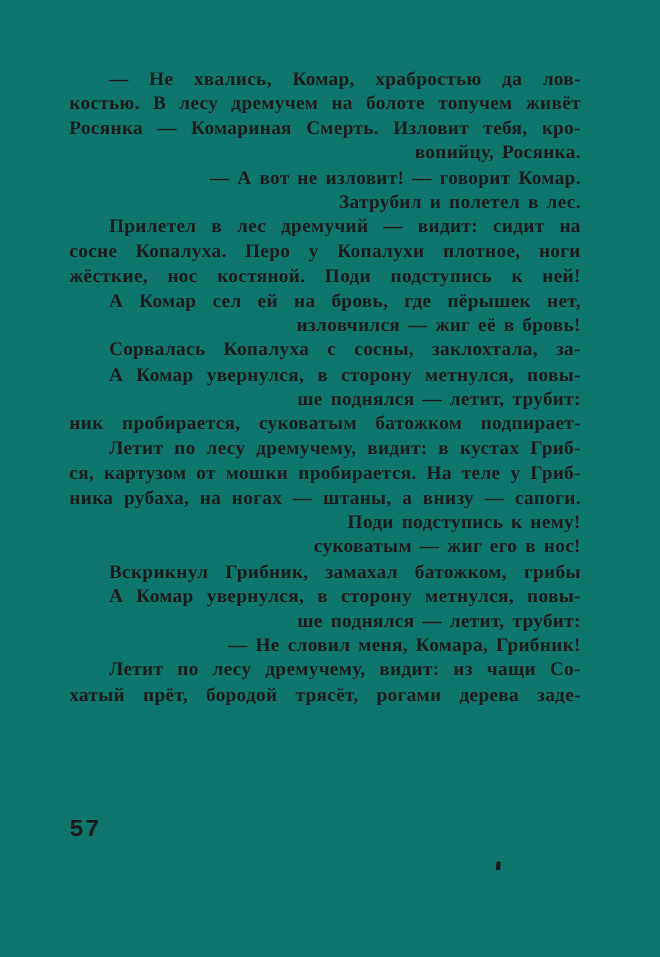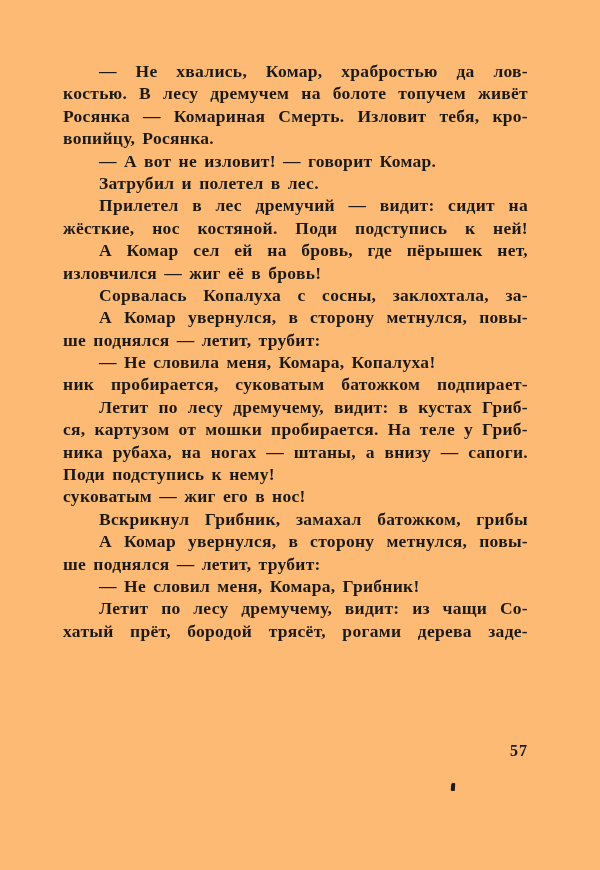--- a/index.html
+++ b/index.html
@@ -1,55 +1,56 @@
 <!DOCTYPE html>
 <html><head>
 <meta charset="utf-8">
 <style>
   * { margin: 0; padding: 0; box-sizing: border-box; }
   html, body { background: #e8e8e8; }
   .page {
     position: relative;
     width: 600px;
     height: 870px;
-    background: #fdba74;
+    background: #0f766e;
     overflow: hidden;
     font-family: "Liberation Serif", "DejaVu Serif", serif;
     color: #1c1a18;
   }
   .text-block {
     position: absolute;
     left: 63px;
     top: 60px;
     width: 465px;
   }
   .line {
     font-size: 17.5px;
     font-weight: 700;
     line-height: 22.4px;
     height: 22.4px;
     white-space: normal;
     word-spacing: 2.5px;
     letter-spacing: 0.3px;
-    text-align: left;
+    text-align: right;
   }
   .line.j {
     text-align: justify;
     text-align-last: justify;
   }
   .line.ind { text-indent: 36px; }
   .page-number {
     position: absolute;
     left: 63px;
     top: 742px;
     width: 465px;
-    text-align: right;
-    font-size: 16px;
+    text-align: left;
+    font-size: 22px;
     font-weight: 700;
     letter-spacing: 1px;
+    font-family: Liberation Mono, monospace;
   }
   .ink-speck {
     position: absolute;
     left: 451px;
     top: 783px;
     width: 4px;
     height: 8px;
     background: #1b1b1b;
     border-radius: 2px 1px 1px 1px;
     transform: rotate(4deg);
@@ -60,27 +61,27 @@
 
 <div class="page">
   <div class="text-block">
       <div class="line j ind">— Не хвались, Комар, храбростью да лов-</div>
       <div class="line j">костью. В лесу дремучем на болоте топучем живёт</div>
       <div class="line j">Росянка — Комариная Смерть. Изловит тебя, кро-</div>
       <div class="line">вопийцу, Росянка.</div>
       <div class="line ind">— А вот не изловит! — говорит Комар.</div>
       <div class="line ind">Затрубил и полетел в лес.</div>
       <div class="line j ind">Прилетел в лес дремучий — видит: сидит на</div>
+      <div class="line j">сосне Копалуха. Перо у Копалухи плотное, ноги</div>
       <div class="line j">жёсткие, нос костяной. Поди подступись к ней!</div>
       <div class="line j ind">А Комар сел ей на бровь, где пёрышек нет,</div>
       <div class="line">изловчился — жиг её в бровь!</div>
       <div class="line j ind">Сорвалась Копалуха с сосны, заклохтала, за-</div>
       <div class="line j ind">А Комар увернулся, в сторону метнулся, повы-</div>
       <div class="line">ше поднялся — летит, трубит:</div>
-      <div class="line ind">— Не словила меня, Комара, Копалуха!</div>
       <div class="line j">ник пробирается, суковатым батожком подпирает-</div>
       <div class="line j ind">Летит по лесу дремучему, видит: в кустах Гриб-</div>
       <div class="line j">ся, картузом от мошки пробирается. На теле у Гриб-</div>
       <div class="line j">ника рубаха, на ногах — штаны, а внизу — сапоги.</div>
       <div class="line">Поди подступись к нему!</div>
       <div class="line">суковатым — жиг его в нос!</div>
       <div class="line j ind">Вскрикнул Грибник, замахал батожком, грибы</div>
       <div class="line j ind">А Комар увернулся, в сторону метнулся, повы-</div>
       <div class="line">ше поднялся — летит, трубит:</div>
       <div class="line ind">— Не словил меня, Комара, Грибник!</div>

